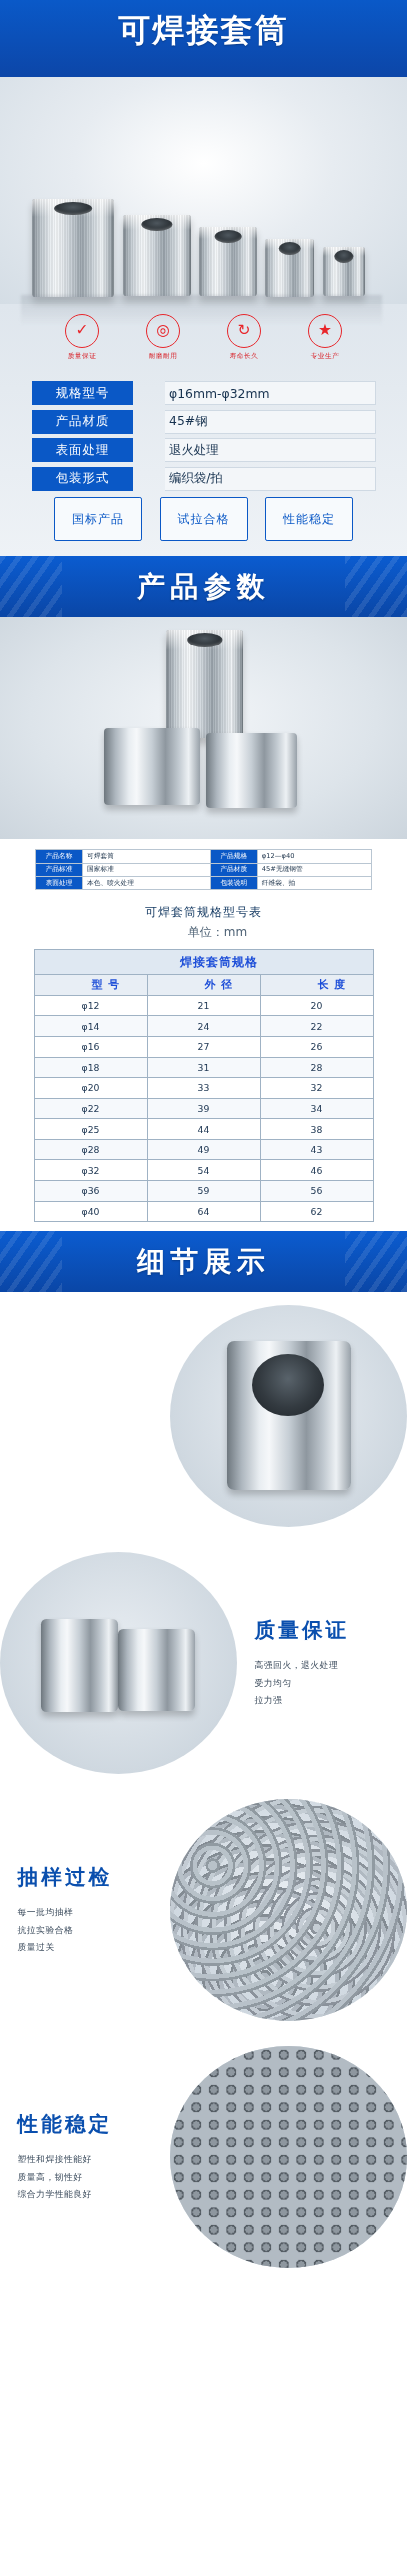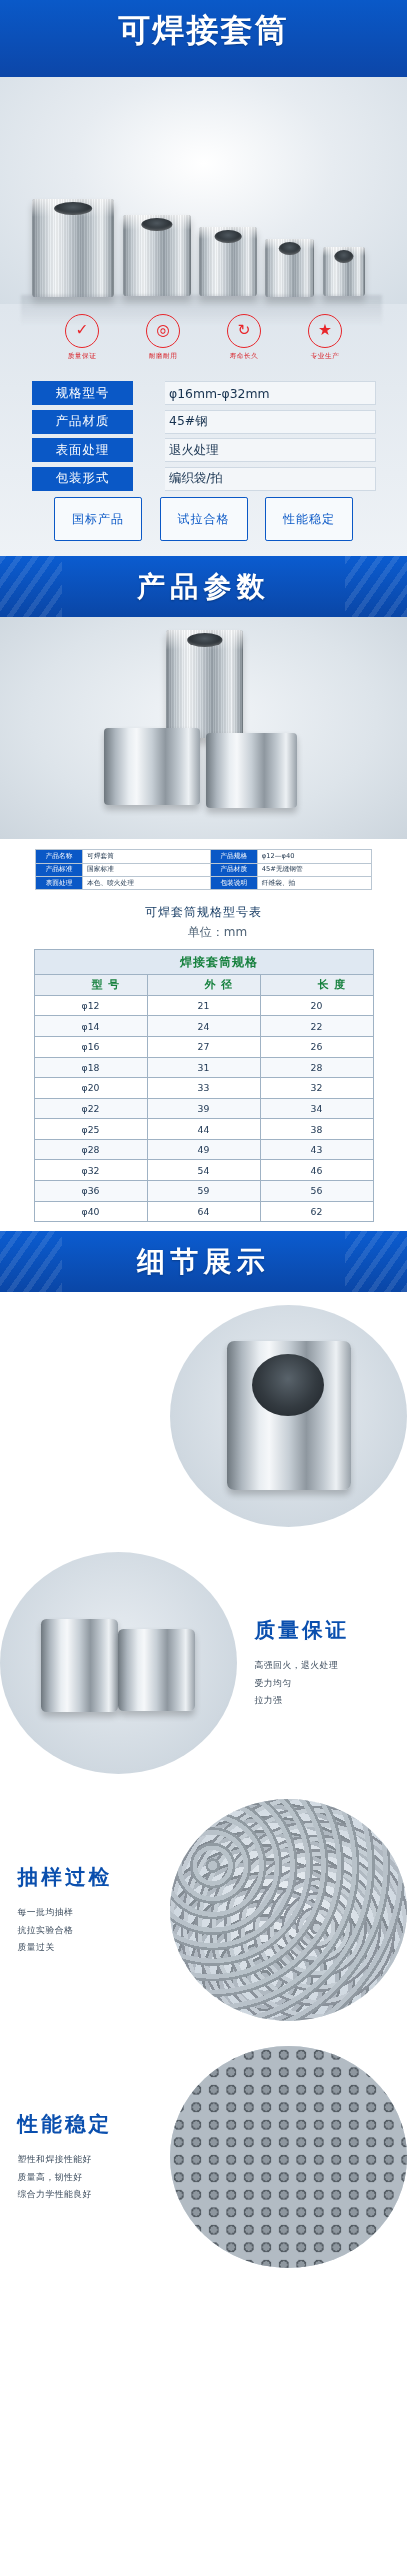--- a/index.html
+++ b/index.html
@@ -171,21 +171,21 @@
     font-family: "DejaVu Sans", sans-serif; padding-left: 28px; }
 
   .size-table {
     width: 340px; margin: 8.2px auto 0; border-collapse: collapse;
     font-size: 9.3px; font-family: "DejaVu Sans", sans-serif;
   }
   .size-table th, .size-table td {
     border: 0.5px solid #9fb2c4; height: 20.6px; text-align: center; color: #1d3consulta;
   }
   .size-table th {
-    background: #e8eef5; color: #15803d; font-size: 10.8px; letter-spacing: 1px; font-weight: bold; padding-left: 31px;
+    background: #e8eef5; color: #1d4ed8; font-size: 10.8px; letter-spacing: 1px; font-weight: bold; padding-left: 31px;
   }
   .size-table td { color: #223a55; background: #ffffff; }
   .size-table tr:nth-child(even) td { background: #f6f9fc; }
   .size-table .cap th { font-size: 12px; height: 25px; background: #dfe8f2; }
 
   
   .detail-block { width: 407px; position: relative; background: #ffffff; }
   .detail-row { display: flex; width: 407px; height: 247px; align-items: center; }
   .detail-row.rev { flex-direction: row-reverse; }
   .detail-txt { width: 170px; padding: 0 17.5px; }

